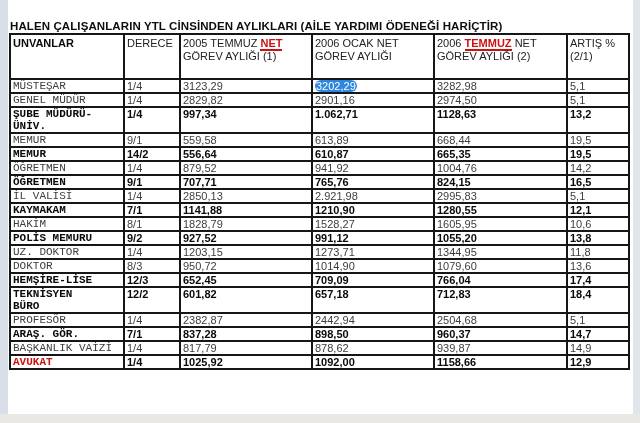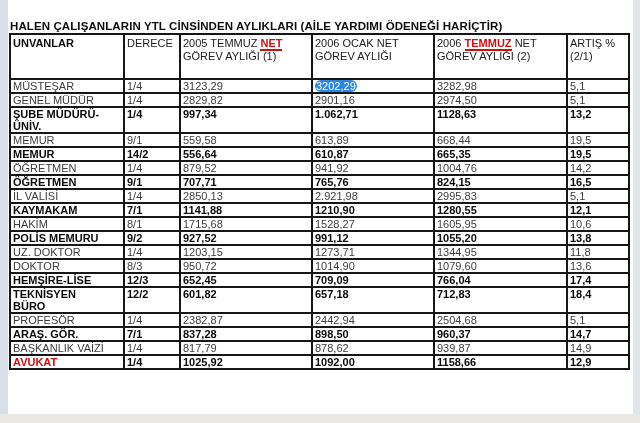--- a/index.html
+++ b/index.html
@@ -44,21 +44,21 @@
   .salary th {
     font-weight: normal;
     line-height: 13px;
     padding: 2px 2px 15px 2px;
     height: 34px;
     color: #222;
   }
   .salary th.bold-head { font-weight: bold; color: #0a0a0a; }
   .salary tr.reg td { color: #3d3d3d; font-weight: normal; }
   .salary tr.b td   { color: #0a0a0a; font-weight: bold; }
-  .salary td.name { white-space: pre-line; }
+  .salary td.name { white-space: pre-line; font-family: Liberation Mono, monospace; }
   .red-ul {
     color: #cc1111;
     font-weight: bold;
     border-bottom: 2px solid #cc1111;
     padding-bottom: 0px;
   }
   .red-name {
     color: #cc1111;
     font-weight: bold;
     border-bottom: 6px solid #8b5cf6;
@@ -168,21 +168,21 @@
         <td class="name">KAYMAKAM</td>
         <td>7/1</td>
         <td>1141,88</td>
         <td>1210,90</td>
         <td>1280,55</td>
         <td>12,1</td>
       </tr>
       <tr class="reg">
         <td class="name">HAKİM</td>
         <td>8/1</td>
-        <td>1715,68</td>
+        <td>1828,79</td>
         <td>1528,27</td>
         <td>1605,95</td>
         <td>10,6</td>
       </tr>
       <tr class="b">
         <td class="name">POLİS MEMURU</td>
         <td>9/2</td>
         <td>927,52</td>
         <td>991,12</td>
         <td>1055,20</td>

